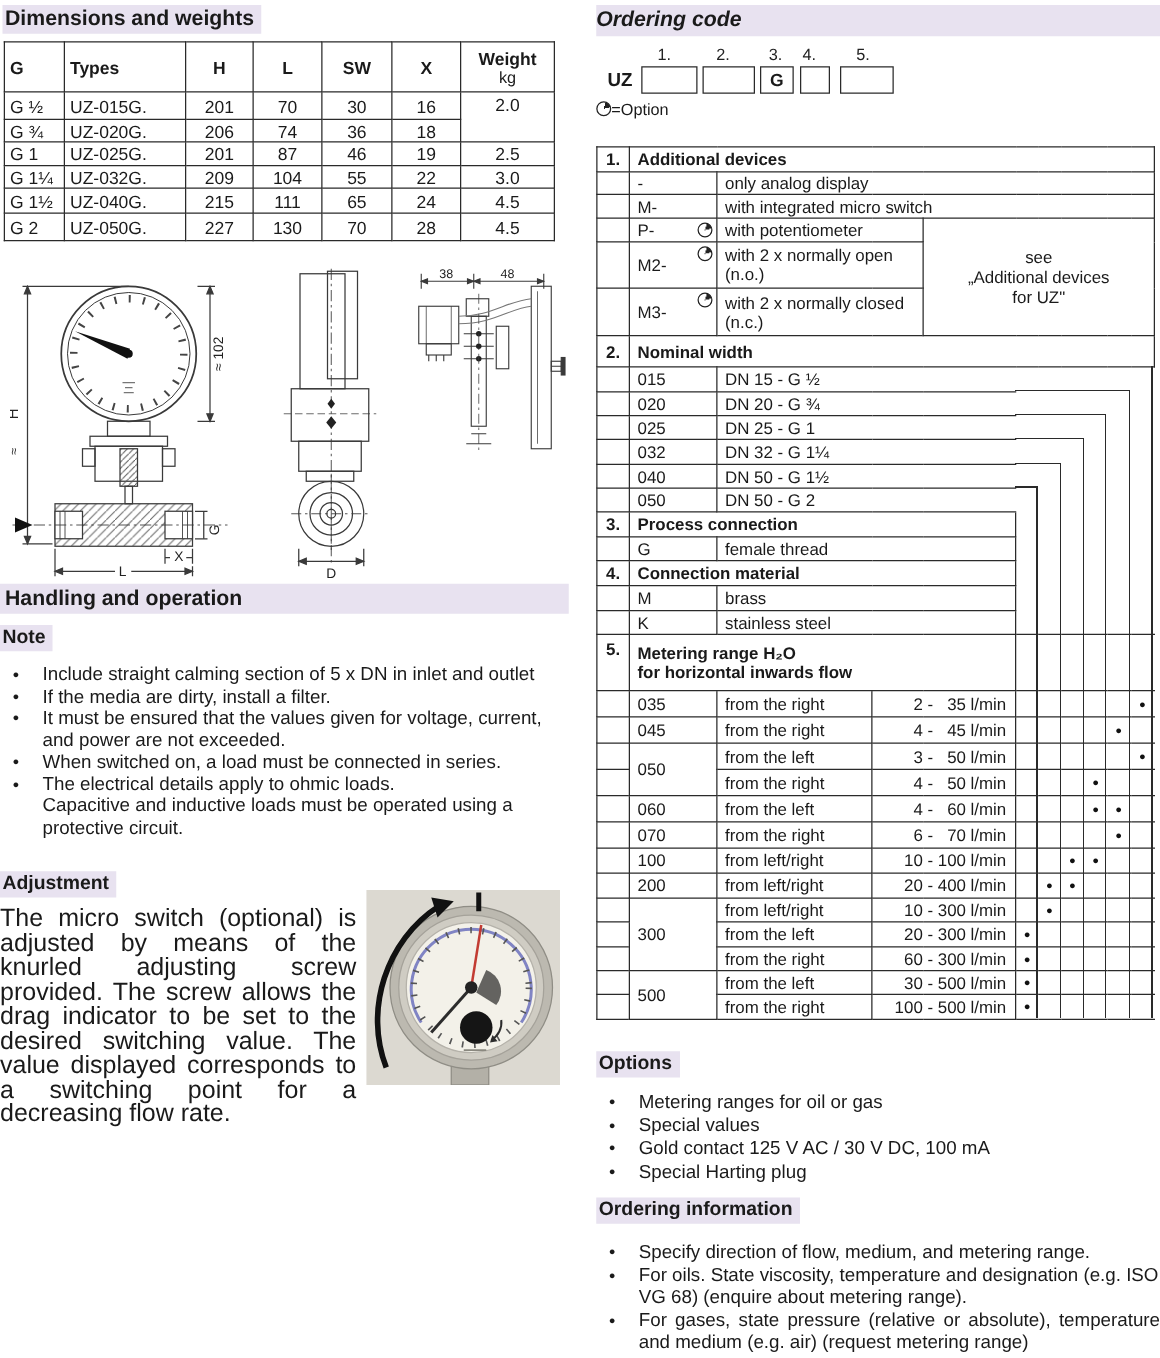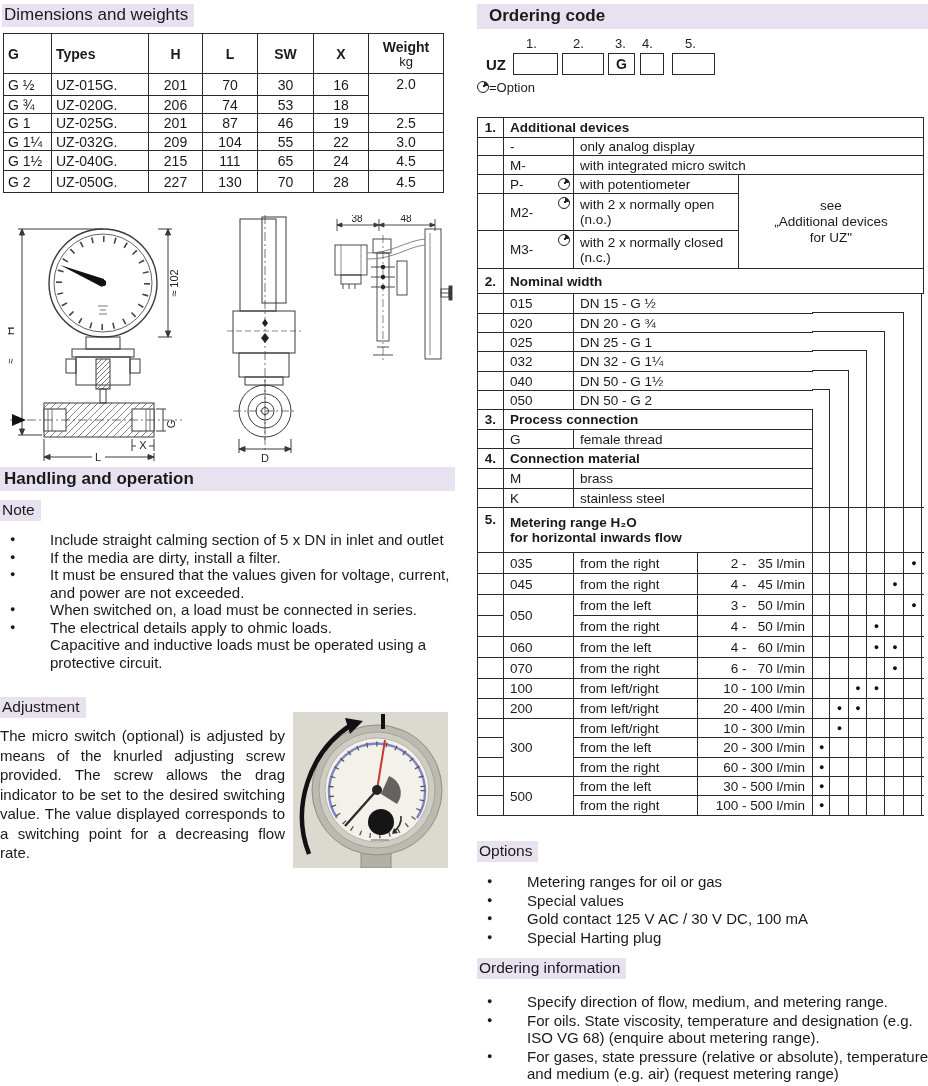--- a/index.html
+++ b/index.html
@@ -2,21 +2,21 @@
 <html><head>
 <meta charset="utf-8">
 <style>
   html,body{margin:0;padding:0;background:#fff;}
   #page{position:relative;width:928px;height:1086px;background:#fff;
         font-family:"Liberation Sans","DejaVu Sans",sans-serif;color:#1a1a1a;overflow:hidden;}
   .abs{position:absolute;}
   .hl{background:#e8e2f0;}
   .h1{font-size:17px;font-weight:bold;padding:2px 8px 3px 4px;}
   .bar{position:absolute;left:0;width:455px;}
-  .inlineh{position:absolute;display:inline-block;font-size:15.5px;font-weight:normal;padding:1px 6px 2px 2px;}
+  .inlineh{position:absolute;display:inline-block;font-size:15.5px;font-weight:bold;padding:1px 6px 2px 2px;}
   
   table.dims{border-collapse:collapse;table-layout:fixed;width:441px;font-size:14px;}
   table.dims td,table.dims th{border:1px solid #2a2a2a;padding:0 4px;vertical-align:middle;}
   table.dims th{font-weight:bold;text-align:left;}
   table.dims .c{text-align:center;padding:0;}
   table.dims th.c{text-align:center;}
   .kg{font-weight:normal;font-size:13px;display:block;line-height:13px;text-align:center;}
   
   .ocbox{position:absolute;border:1.4px solid #2a2a2a;height:20px;background:#fff;
          font-size:14px;font-weight:bold;text-align:center;line-height:20px;}
@@ -33,21 +33,21 @@
   table.oc td.gt{border:none;border-top:1px solid #2a2a2a;}
   table.oc td.dc{border-left:none;border-right:none;padding:0;text-align:center;font-size:9px;line-height:9px;color:#111;}
   table.oc td.rr{text-align:right;padding-right:7px;white-space:pre;}
   table.oc td.code{position:relative;}
   table.oc td.code .opt{position:absolute;right:3px;top:3px;}
   table.oc td.see{text-align:center;font-size:13.5px;line-height:16px;padding:0;}
   .ovl{position:absolute;pointer-events:none;}
   
   .bl{display:flex;align-items:flex-start;}
   .bl .m{flex:0 0 24px;text-align:left;padding-left:10px;font-size:9px;line-height:17px;}
-  .bl .t{flex:1;font-size:15px;line-height:17.5px;white-space:pre-line;margin-left:16px;}
+  .bl .t{flex:1;font-size:15px;line-height:17.5px;white-space:pre-line;}
   svg text{font-family:"Liberation Sans","DejaVu Sans",sans-serif;}
 </style>
 </head>
 <body>
 
 <div id="page">
 
   <div class="inlineh hl" style="left:2px;top:4px;"><span style="font-size:17px;">Dimensions and weights</span></div>
 
   <div class="abs" style="left:3px;top:33px;">
@@ -78,21 +78,21 @@
             <td class="c">70</td>
         <td class="c">30</td>
             <td class="c">16</td>
         <td class="c" rowspan="2" style="vertical-align:top;padding-top:2px;">2.0</td>
       </tr>
       <tr style="height:18px">
         <td>G ¾</td>
             <td>UZ-020G.</td>
         <td class="c">206</td>
             <td class="c">74</td>
-        <td class="c">53</td>
+        <td class="c">36</td>
             <td class="c">18</td>
       </tr>
       <tr style="height:19px">
         <td>G 1</td>
             <td>UZ-025G.</td>
         <td class="c">201</td>
             <td class="c">87</td>
         <td class="c">46</td>
             <td class="c">19</td>
         <td class="c">2.5</td>
@@ -282,21 +282,21 @@
         <span class="t">When switched on, a load must be connected in series.</span>
       </div>
     <div class="bl">
         <span class="m">●</span>
         <span class="t">The electrical details apply to ohmic loads.
 Capacitive and inductive loads must be operated using a protective circuit.</span>
       </div>
   </div>
 
   <div class="inlineh hl" style="left:0;top:697px;">Adjustment</div>
-  <div class="abs" style="left:0;top:726px;width:285px;font-size:15px;line-height:19.5px;text-align:justify;">The micro switch (optional) is adjusted by means of the knurled adjusting screw provided. The screw allows the drag indicator to be set to the desired switching value. The value displayed corresponds to a switching point for a decreasing flow rate.</div>
+  <div class="abs" style="left:0;top:726px;width:285px;font-size:20px;line-height:19.5px;text-align:justify;">The micro switch (optional) is adjusted by means of the knurled adjusting screw provided. The screw allows the drag indicator to be set to the desired switching value. The value displayed corresponds to a switching point for a decreasing flow rate.</div>
 
   <svg class="abs" style="left:293px;top:712px;" width="155" height="156" viewBox="0 0 155 156">
     <rect x="0" y="0" width="155" height="156" fill="#dcd9d1"></rect>
     <rect x="68" y="140" width="30" height="16" fill="#b3b0a7" stroke="#8f8d85"></rect>
     <circle cx="84" cy="78" r="65" fill="#bcb9b0" stroke="#8f8d85"></circle>
     <circle cx="84" cy="78" r="58" fill="#cfccc3" stroke="#a5a29a"></circle>
     <circle cx="84" cy="78" r="52" fill="#f3f1e9" stroke="#b5b2aa"></circle>
     <path d="M 44 106 A 48 48 0 1 1 124 106" fill="none" stroke="#8084c4" stroke-width="2.4"></path>
     <circle cx="84" cy="78" r="46" fill="none" stroke="#555" stroke-width="5" stroke-dasharray="1.3 8.5"></circle>
     <line x1="84" y1="78" x2="92" y2="28" stroke="#c23b32" stroke-width="2"></line>
@@ -306,21 +306,21 @@
     <circle cx="88" cy="110" r="13" fill="#151515"></circle>
     <path d="M 100 120 A 16 16 0 0 0 108 104" fill="none" stroke="#2c2c2c" stroke-width="1.6"></path>
     <path d="M 99 122 l6 -1 l-4 -5 z" fill="#2c2c2c"></path>
     <line x1="78" y1="128" x2="96" y2="128" stroke="#8a887f" stroke-width="1.4"></line>
     <path d="M 16 142 C -2 96 16 40 58 13" fill="none" stroke="#111" stroke-width="4.5"></path>
     <path d="M 52 6 L 70 9 L 57 22 Z" fill="#111"></path>
     <rect x="88" y="2" width="4" height="15" fill="#111"></rect>
   </svg>
 
   <div class="abs hl" style="left:477px;top:4px;width:451px;height:25px;">
-    <span class="h1" style="display:inline-block;padding-left:12px;">Ordering code</span>
+    <span class="h1" style="display:inline-block;padding-left:0;font-style:italic;">Ordering code</span>
   </div>
 
   <div class="abs" style="left:477px;top:34px;width:451px;height:60px;">
     <span class="abs" style="left:9px;top:22px;font-weight:bold;font-size:15px;">UZ</span>
     <span class="oclab" style="left:49px;top:2px;">1.</span>
     <span class="oclab" style="left:96px;top:2px;">2.</span>
     <span class="oclab" style="left:138px;top:2px;">3.</span>
     <span class="oclab" style="left:165px;top:2px;">4.</span>
     <span class="oclab" style="left:208px;top:2px;">5.</span>
     <div class="ocbox" style="left:36px;top:19px;width:43px;"></div>

